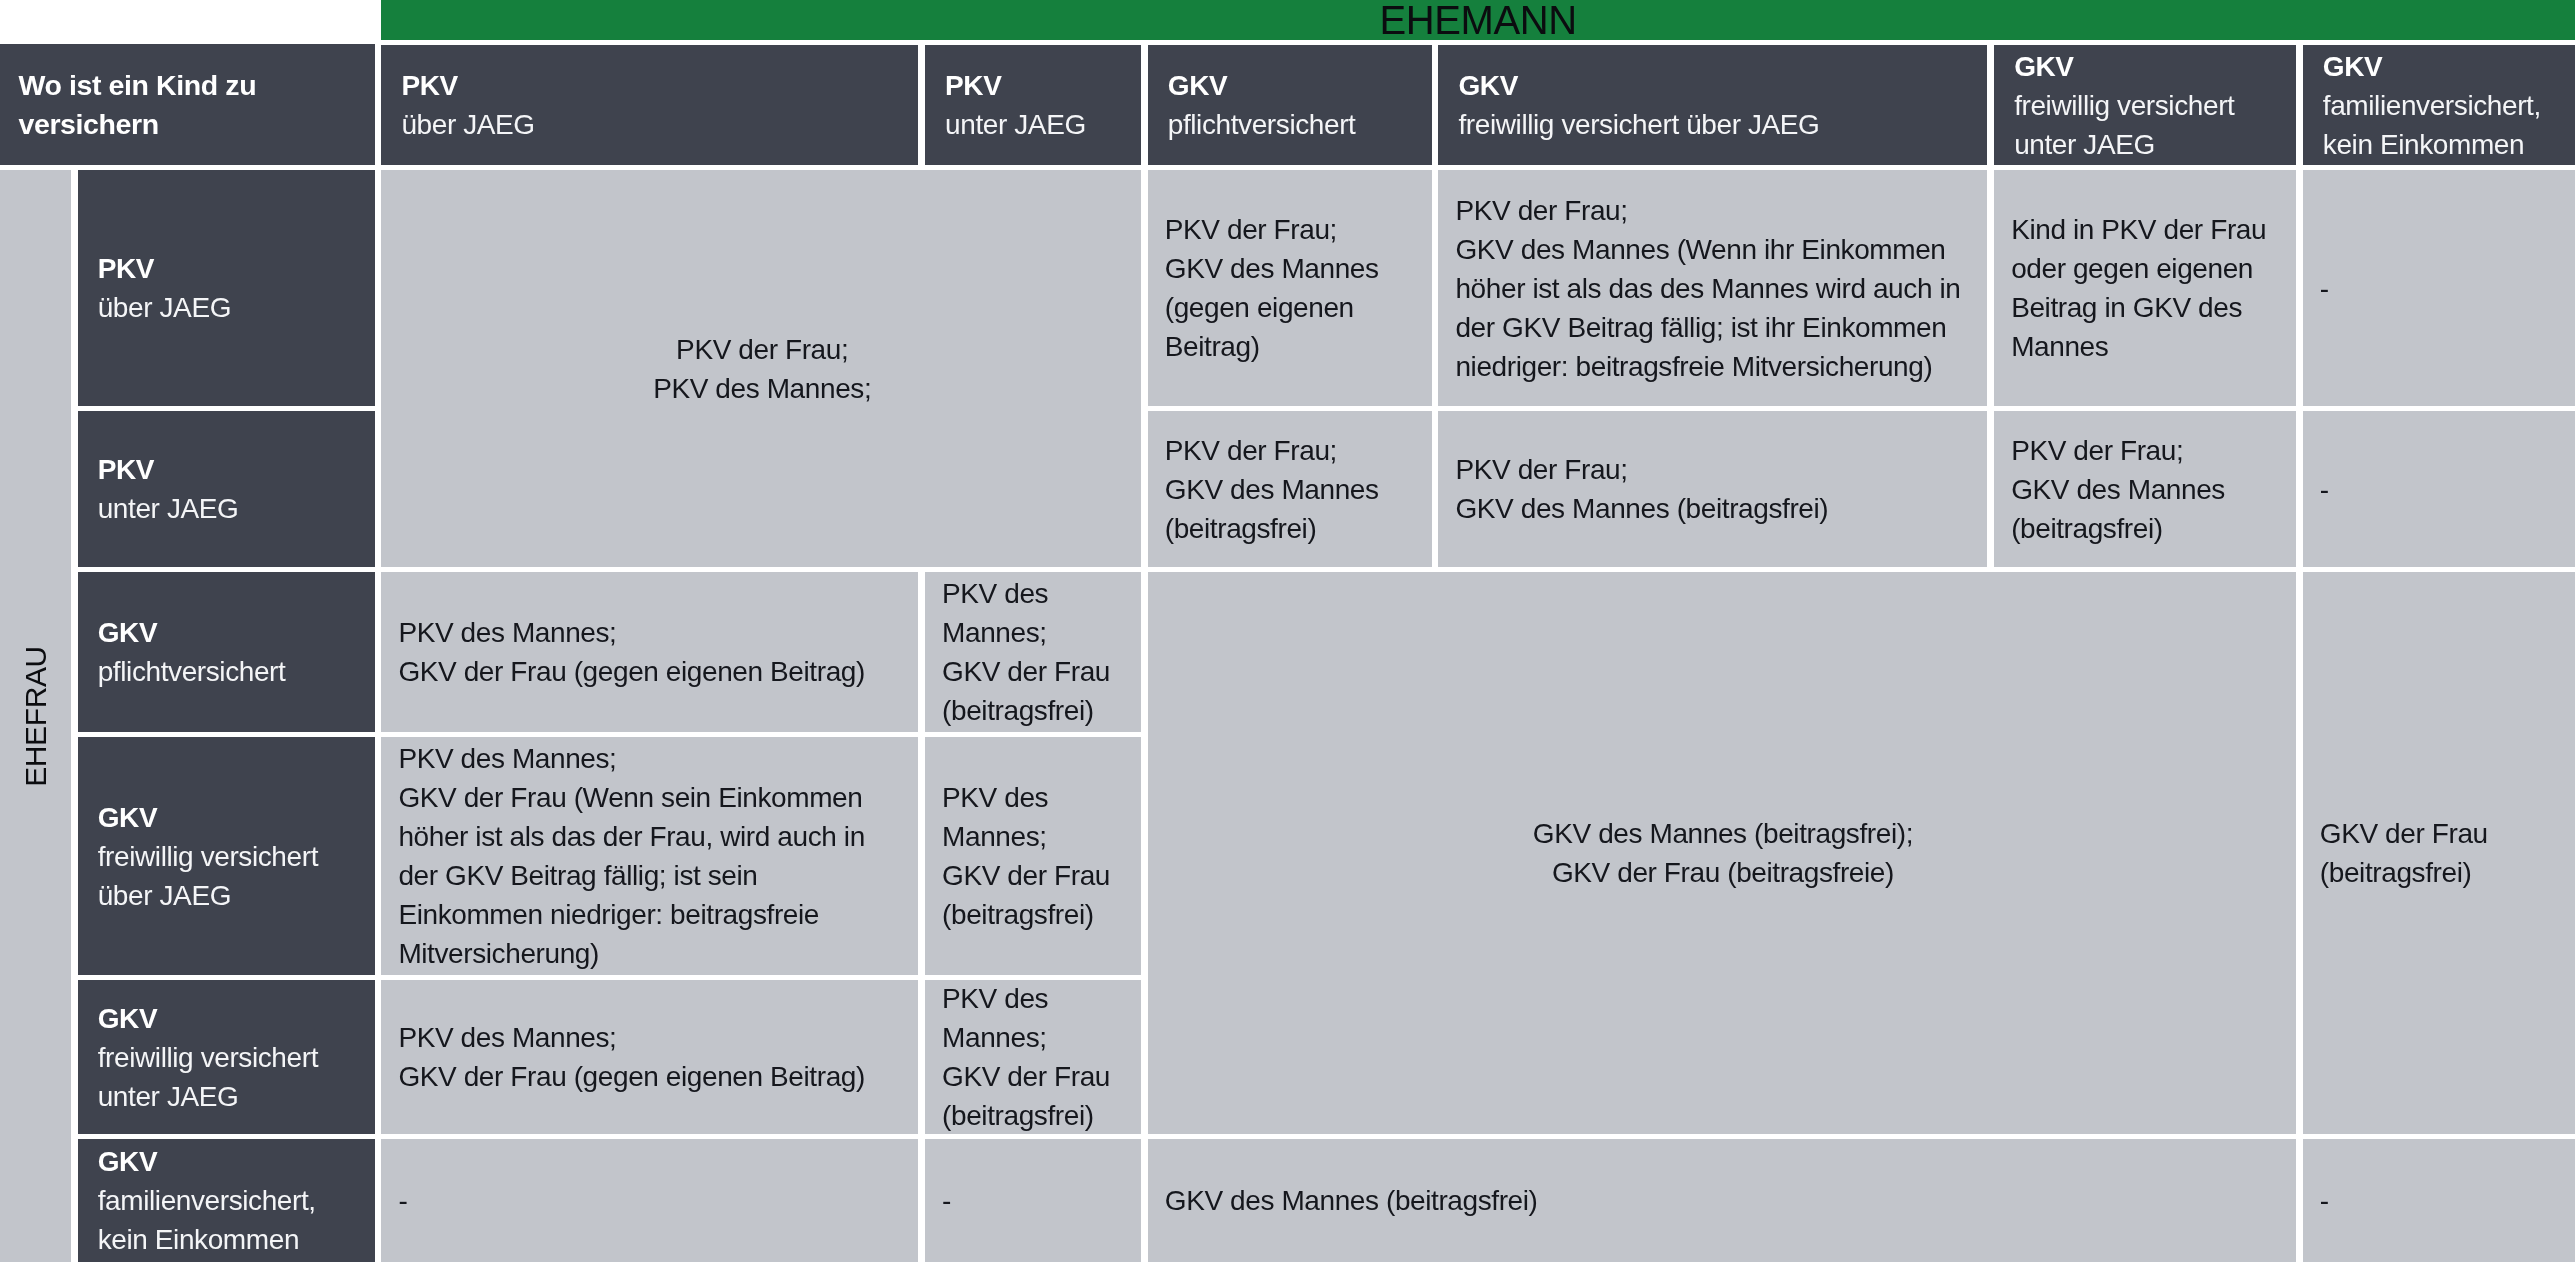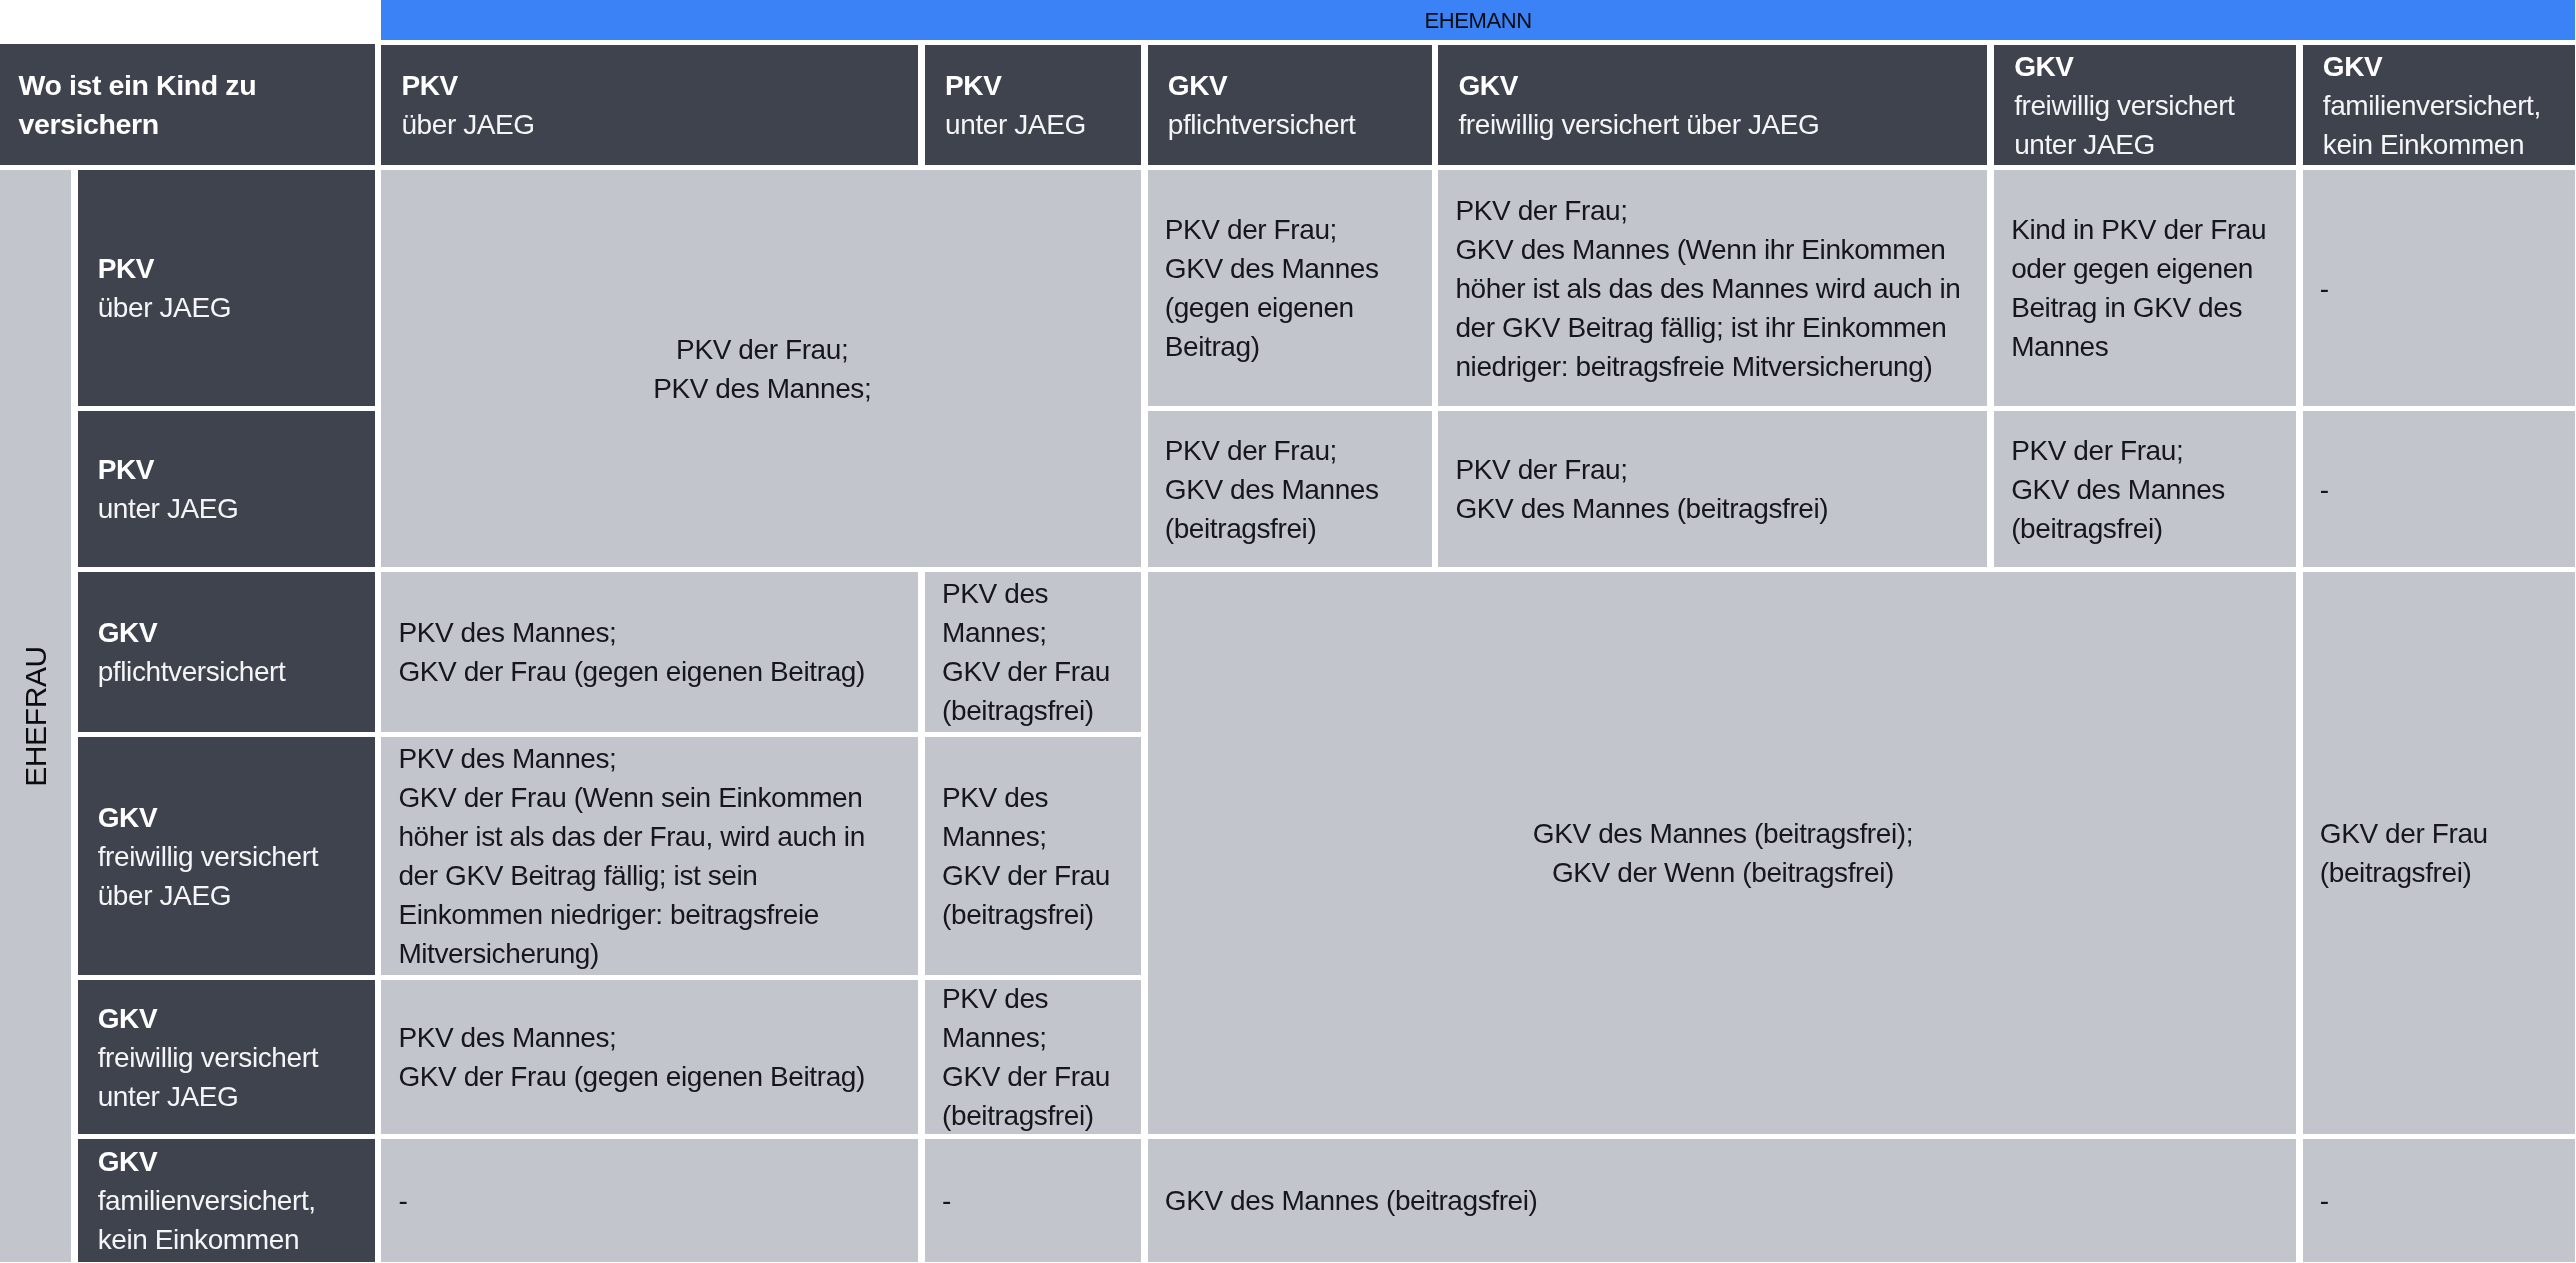--- a/index.html
+++ b/index.html
@@ -34,26 +34,26 @@
   .dark { background: #3F434E; color: #F4F5F7; }
   .gray { background: #C2C5CB; color: #15171D; }
   .txt  { white-space: pre-line; display: block; width: 100%; }
   .b    { font-weight: bold; color: #FFFFFF; display: block; width: 100%; }
   .ctr  { text-align: center; }
   .hdr  { padding-left: 20px; }
 
   
   .band {
     grid-area: 1 / 3 / 2 / 9;
-    background: #3b82f6;
+    background: #15803d;
     display: flex;
     align-items: center;
     justify-content: center;
     color: #0B0C0F;
-    font-size: 22px;
+    font-size: 40px;
     font-weight: 500;
     letter-spacing: -0.4px;
   }
   .strip {
     grid-area: 3 / 1 / 9 / 2;
     background: #C2C5CB;
     display: flex;
     align-items: center;
     justify-content: center;
   }
@@ -209,21 +209,21 @@
     <span class="txt">PKV des Mannes;
 GKV der Frau (gegen eigenen Beitrag)</span>
   </div>
   <div class="cell gray r3c2">
     <span class="txt">PKV des Mannes;
 GKV der Frau (beitragsfrei)</span>
   </div>
 
   <div class="cell gray big ctr">
     <span class="txt ctr">GKV des Mannes (beitragsfrei);
-GKV der Wenn (beitragsfrei)</span>
+GKV der Frau (beitragsfreie)</span>
   </div>
   <div class="cell gray rgt">
     <span class="txt">GKV der Frau (beitragsfrei)</span>
   </div>
 
   <div class="cell gray r4c1">
     <span class="txt">PKV des Mannes;
 GKV der Frau (Wenn sein Einkommen höher ist als das der Frau, wird auch in der GKV Beitrag fällig; ist sein Einkommen niedriger: beitragsfreie Mitversicherung)</span>
   </div>
   <div class="cell gray r4c2">

